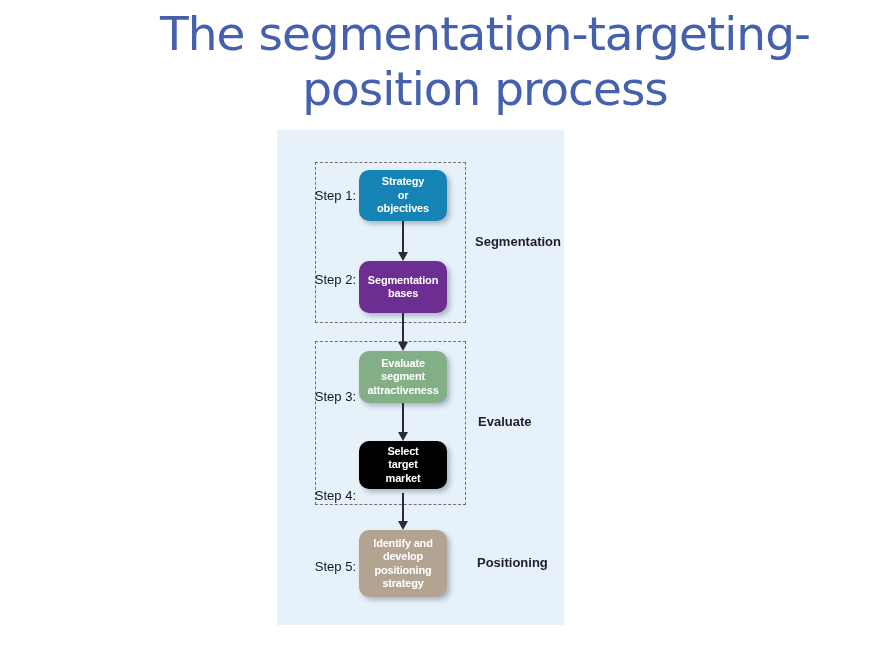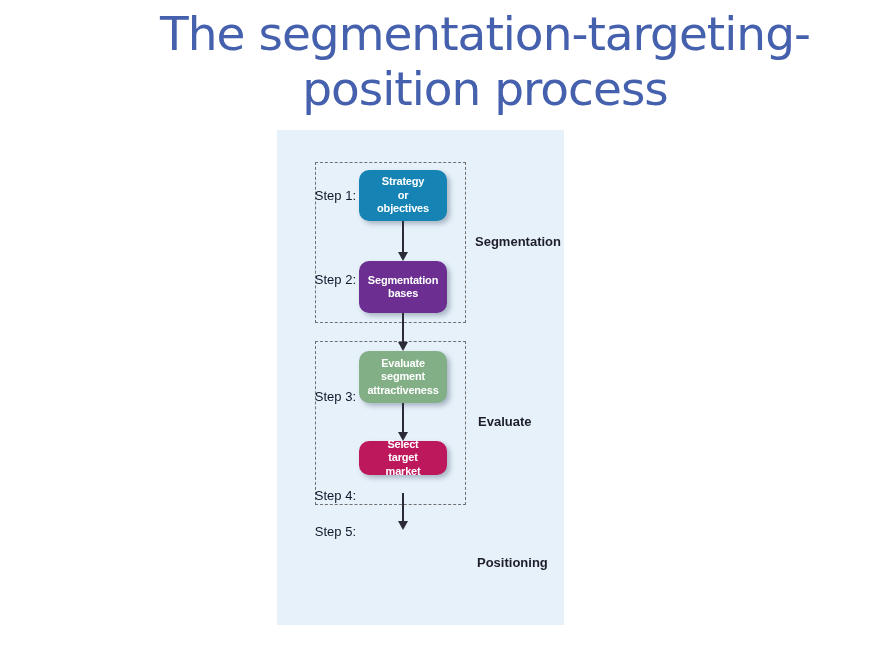--- a/index.html
+++ b/index.html
@@ -100,40 +100,46 @@
 
   <div class="diagram-panel" style="background-color: rgb(231, 241, 250);"></div>
 
   <div class="group-box group-box-1" style="border-color: rgb(112, 112, 112);"></div>
   <div class="group-box group-box-2" style="border-color: rgb(112, 112, 112);"></div>
 
   <div class="step-label" style="top:188px">Step 1:</div>
   <div class="step-label" style="top:272px">Step 2:</div>
   <div class="step-label" style="top:389px">Step 3:</div>
   <div class="step-label" style="top:488px">Step 4:</div>
-  <div class="step-label" style="top:524px">Step 5:</div>
+  <div class="step-label" style="top:559px">Step 5:</div>
 
   <div class="step-box" style="top: 170px; height: 51px; background-color: rgb(21, 132, 181);">
     <span class="step-box-text">Strategy
 or
 objectives</span>
   </div>
   <div class="step-box" style="top: 261px; height: 52px; background-color: rgb(108, 46, 145);">
     <span class="step-box-text">Segmentation
 bases</span>
   </div>
   <div class="step-box" style="top: 351px; height: 52px; background-color: rgb(130, 175, 134);">
     <span class="step-box-text">Evaluate
 segment
 attractiveness</span>
   </div>
-  <div class="step-box" style="top: 441px; height: 34px; background-color: #be185d;">
+  <div class="step-box" style="top: 441px; height: 48px; background-color: #000000;">
     <span class="step-box-text">Select
 target
 market</span>
+  </div>
+  <div class="step-box" style="top: 530px; height: 67px; background-color: rgb(179, 164, 145);">
+    <span class="step-box-text">Identify and
+develop
+positioning
+strategy</span>
   </div>
 
   <div class="arrow-line" style="top: 221px; height: 31px; background-color: rgb(43, 43, 56);"></div>
   <div class="arrow-head" style="top: 252px; border-top-color: rgb(43, 43, 56);"></div>
 
   <div class="arrow-line" style="top: 313px; height: 29px; background-color: rgb(43, 43, 56);"></div>
   <div class="arrow-head" style="top: 342px; border-top-color: rgb(43, 43, 56);"></div>
 
   <div class="arrow-line" style="top: 403px; height: 29px; background-color: rgb(43, 43, 56);"></div>
   <div class="arrow-head" style="top: 432px; border-top-color: rgb(43, 43, 56);"></div>

